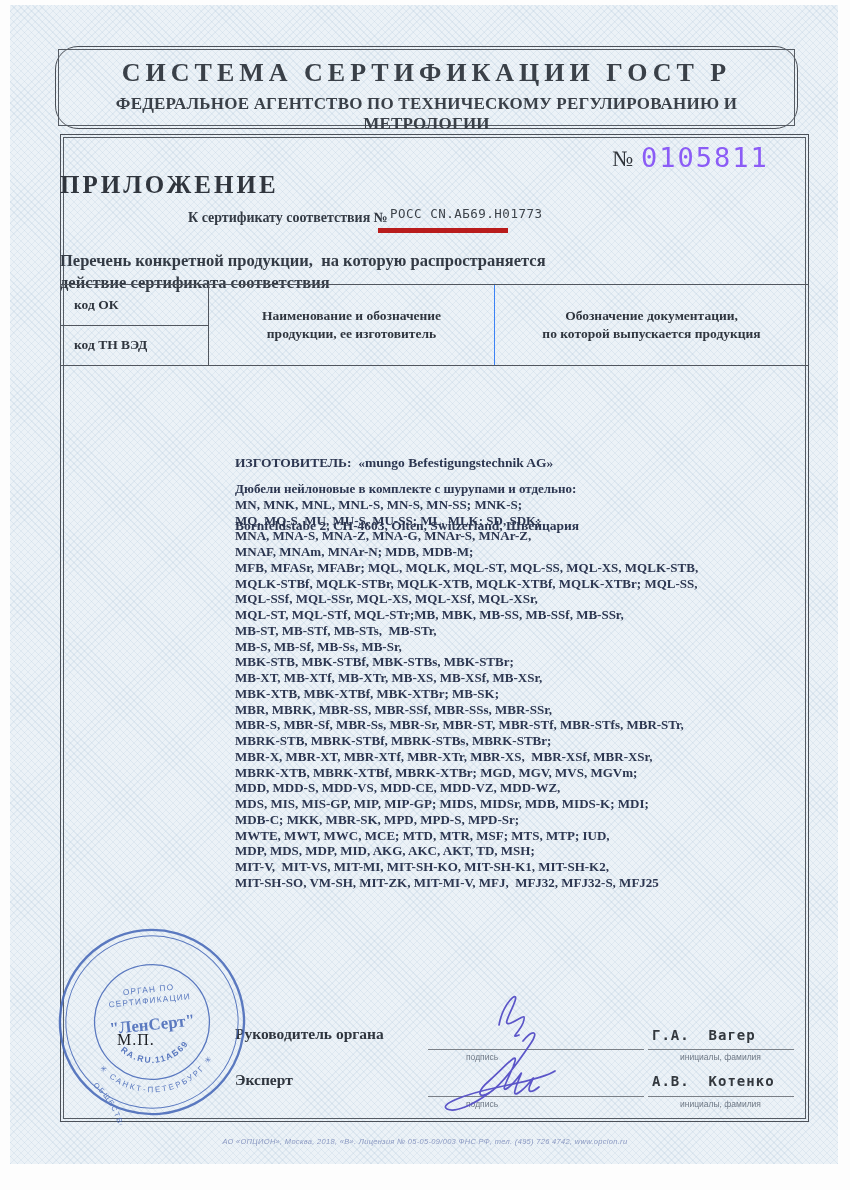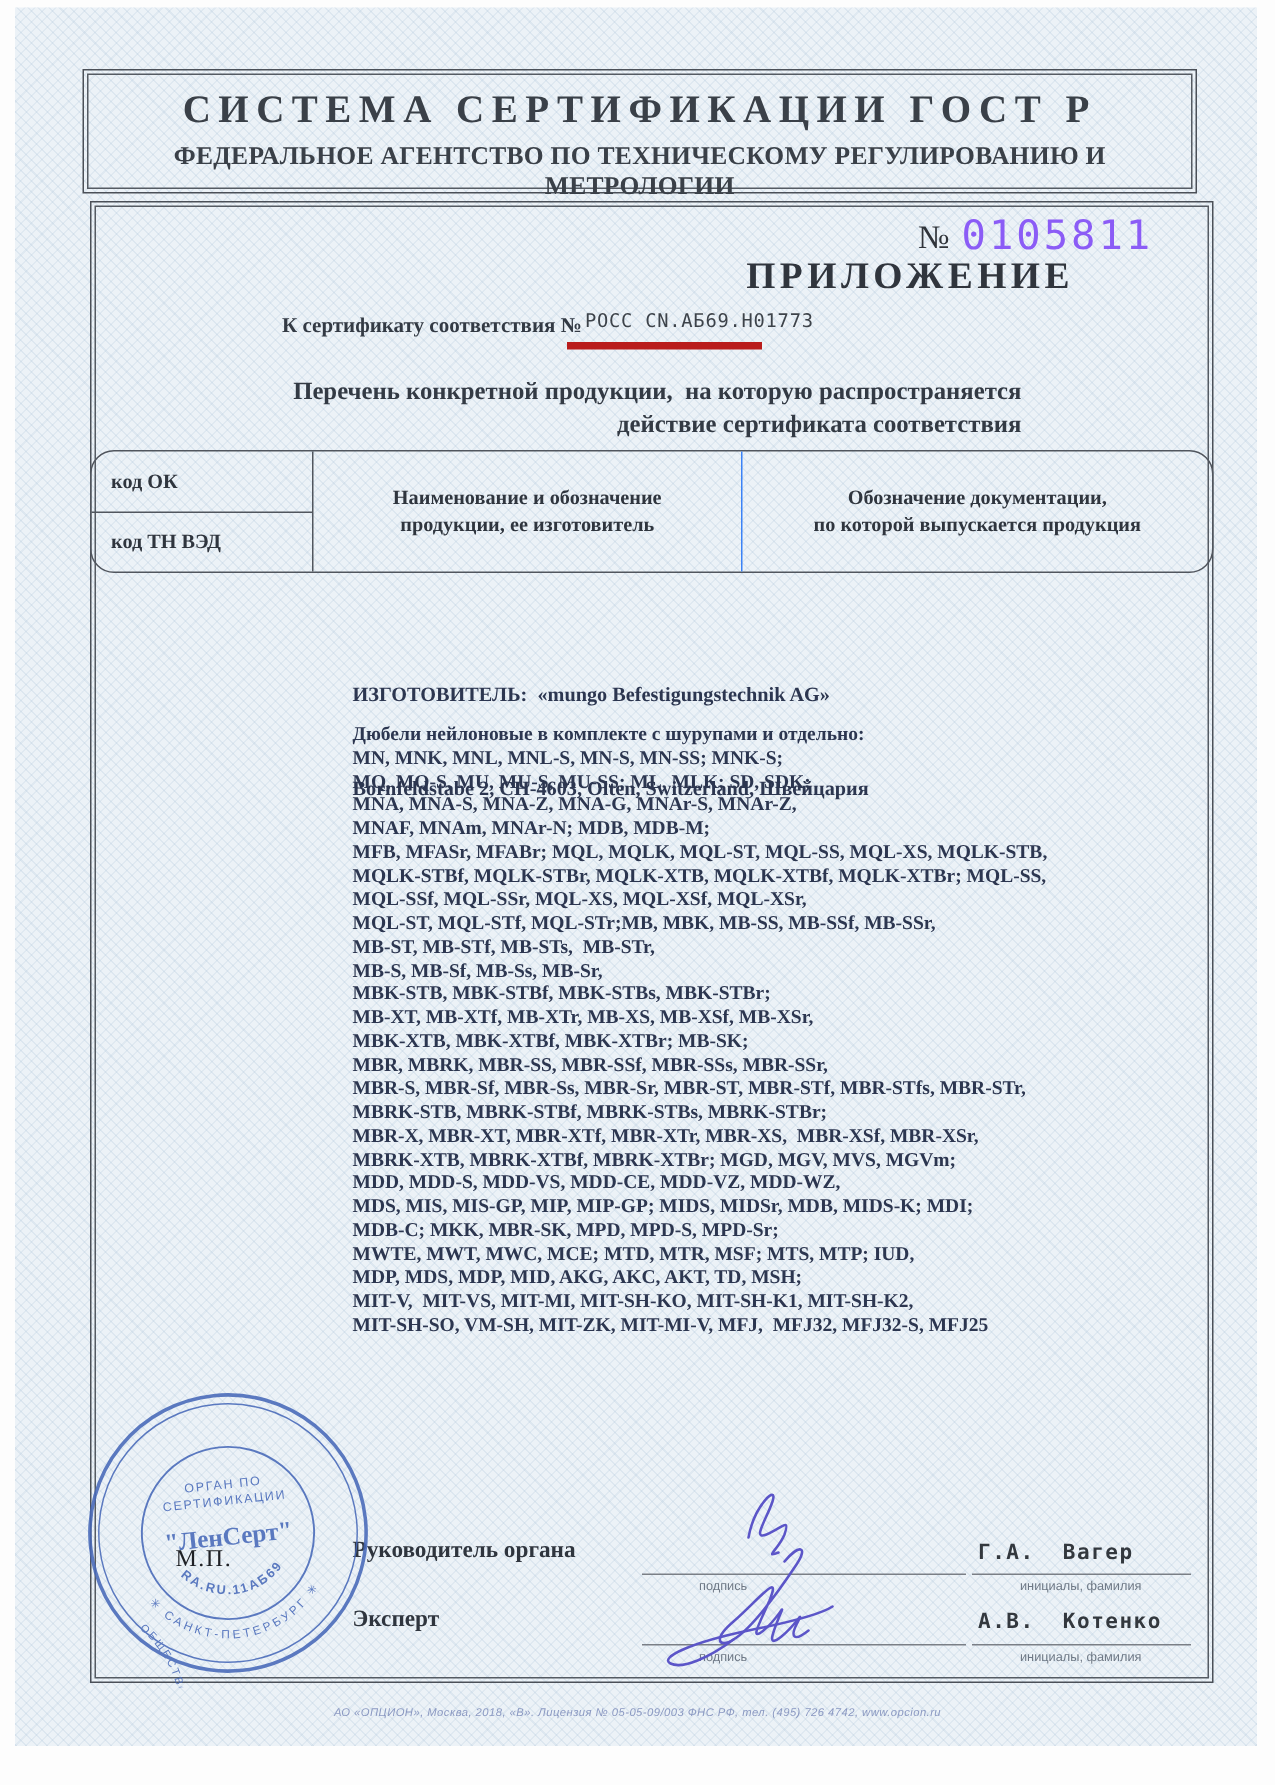--- a/index.html
+++ b/index.html
@@ -13,27 +13,27 @@
   .abs{position:absolute;}
   .dbox{position:absolute;border:1.6px solid #4b5058;z-index:2;}
   .dbox::before{content:"";position:absolute;inset:2px;border:1px solid #555b63;pointer-events:none;}
   .hdr1{position:absolute;left:0;right:0;top:11px;text-align:center;font-size:26px;font-weight:bold;
         letter-spacing:5px;color:#3a4048;}
   .hdr2{position:absolute;left:0;right:0;top:47px;text-align:center;font-size:17px;font-weight:bold;
         letter-spacing:.2px;color:#3a4048;}
   .docnum{z-index:3;left:612px;top:141px;font-size:22px;color:#30343a;white-space:nowrap;}
   .docnum .red{font-family:"DejaVu Sans Mono", monospace;font-size:27px;color:#8b5cf6;letter-spacing:2px;
         position:relative;top:1px;left:8px;font-weight:500;}
-  .doc-title{z-index:3;left:60px;width:656px;top:171px;text-align:right;font-size:25px;font-weight:bold;
+  .doc-title{z-index:3;left:60px;width:656px;top:171px;text-align:left;font-size:25px;font-weight:bold;
         letter-spacing:3px;color:#30353d;}
   .cert-label{z-index:3;left:188px;top:210px;font-size:14px;font-weight:600;color:#333a44;}
   .cert-blank{z-index:3;left:378px;top:199px;width:130px;height:29px;border-bottom:5px solid #b91c1c;}
   .cert-blank .val{position:absolute;left:12px;bottom:7px;width:170px;white-space:pre;
         font-family:"DejaVu Sans Mono", monospace;font-size:12.5px;color:#3d434a;letter-spacing:.5px;}
-  .subtitle{z-index:3;left:60px;width:621px;text-align:right;font-size:16.5px;font-weight:bold;color:#333a44;white-space:pre;}
+  .subtitle{z-index:3;left:60px;width:621px;text-align:left;font-size:16.5px;font-weight:bold;color:#333a44;white-space:pre;}
   .ptable{z-index:3;left:60px;top:300px;width:747px;height:80px;border:1.4px solid #51565e;
         display:grid;grid-template-columns:148px 286px 1fr;background:transparent;}
   .ptable .c1{border-right:1px solid #51565e;display:flex;flex-direction:column;}
   .ptable .c1 > div{flex:1;display:flex;align-items:center;padding-left:13px;font-size:13.5px;font-weight:600;color:#2f353e;}
   .ptable .c1 > div:first-child{border-bottom:1px solid #51565e;}
   .ptable .c2{border-right:1px solid #3b82f6;}
   .ptable .c2,.ptable .c3{display:flex;flex-direction:column;justify-content:center;align-items:center;
         text-align:center;font-size:13.5px;font-weight:bold;color:#2f353e;line-height:18px;}
   .manuf{z-index:3;left:235px;top:410px;font-size:13.5px;font-weight:bold;color:#2c3650;line-height:21px;white-space:pre;}
   .plist{z-index:3;left:235px;top:481px;font-size:13px;font-weight:bold;color:#2c3650;line-height:15.75px;}
@@ -48,42 +48,42 @@
   .inksig{z-index:5;left:403px;top:983px;}
   .footer{z-index:3;left:0;width:850px;top:1137px;text-align:center;font-size:7.5px;
         font-family:"Liberation Sans", sans-serif;color:#8b99c2;letter-spacing:.3px;font-style:italic;}
 </style>
 </head>
 <body>
 
 <div class="page">
   <div class="texture"></div>
 
-  <div class="dbox" style="left:55px;top:46px;width:741px;height:81px;">
+  <div class="dbox" style="left:55px;top:46px;width:741px;height:81px;border-radius:23px;">
     <div class="hdr1">СИСТЕМА СЕРТИФИКАЦИИ ГОСТ Р</div>
     <div class="hdr2">ФЕДЕРАЛЬНОЕ АГЕНТСТВО ПО ТЕХНИЧЕСКОМУ РЕГУЛИРОВАНИЮ И МЕТРОЛОГИИ</div>
   </div>
 
   <div class="dbox" style="left:60px;top:134px;width:747px;height:986px;"></div>
 
   <div class="abs docnum">
     <span>№</span><span class="red">0105811</span>
   </div>
 
   <div class="abs doc-title">ПРИЛОЖЕНИЕ</div>
 
   <div class="abs cert-label">К сертификату соответствия №</div>
   <div class="abs cert-blank">
     <span class="val">РОСС CN.АБ69.Н01773</span>
   </div>
 
   <div class="abs subtitle" style="top:251px;">Перечень конкретной продукции,  на которую распространяется</div>
   <div class="abs subtitle" style="top:273px;">действие сертификата соответствия</div>
 
-  <div class="abs ptable" style="top:300px;border-radius:16px;">
+  <div class="abs ptable" style="top:284px;">
     <div class="c1">
       <div>код ОК</div>
       <div>код ТН ВЭД</div>
     </div>
     <div class="c2">
       <div>Наименование и обозначение</div>
       <div>продукции, ее изготовитель</div>
     </div>
     <div class="c3">
       <div>Обозначение документации,</div>

